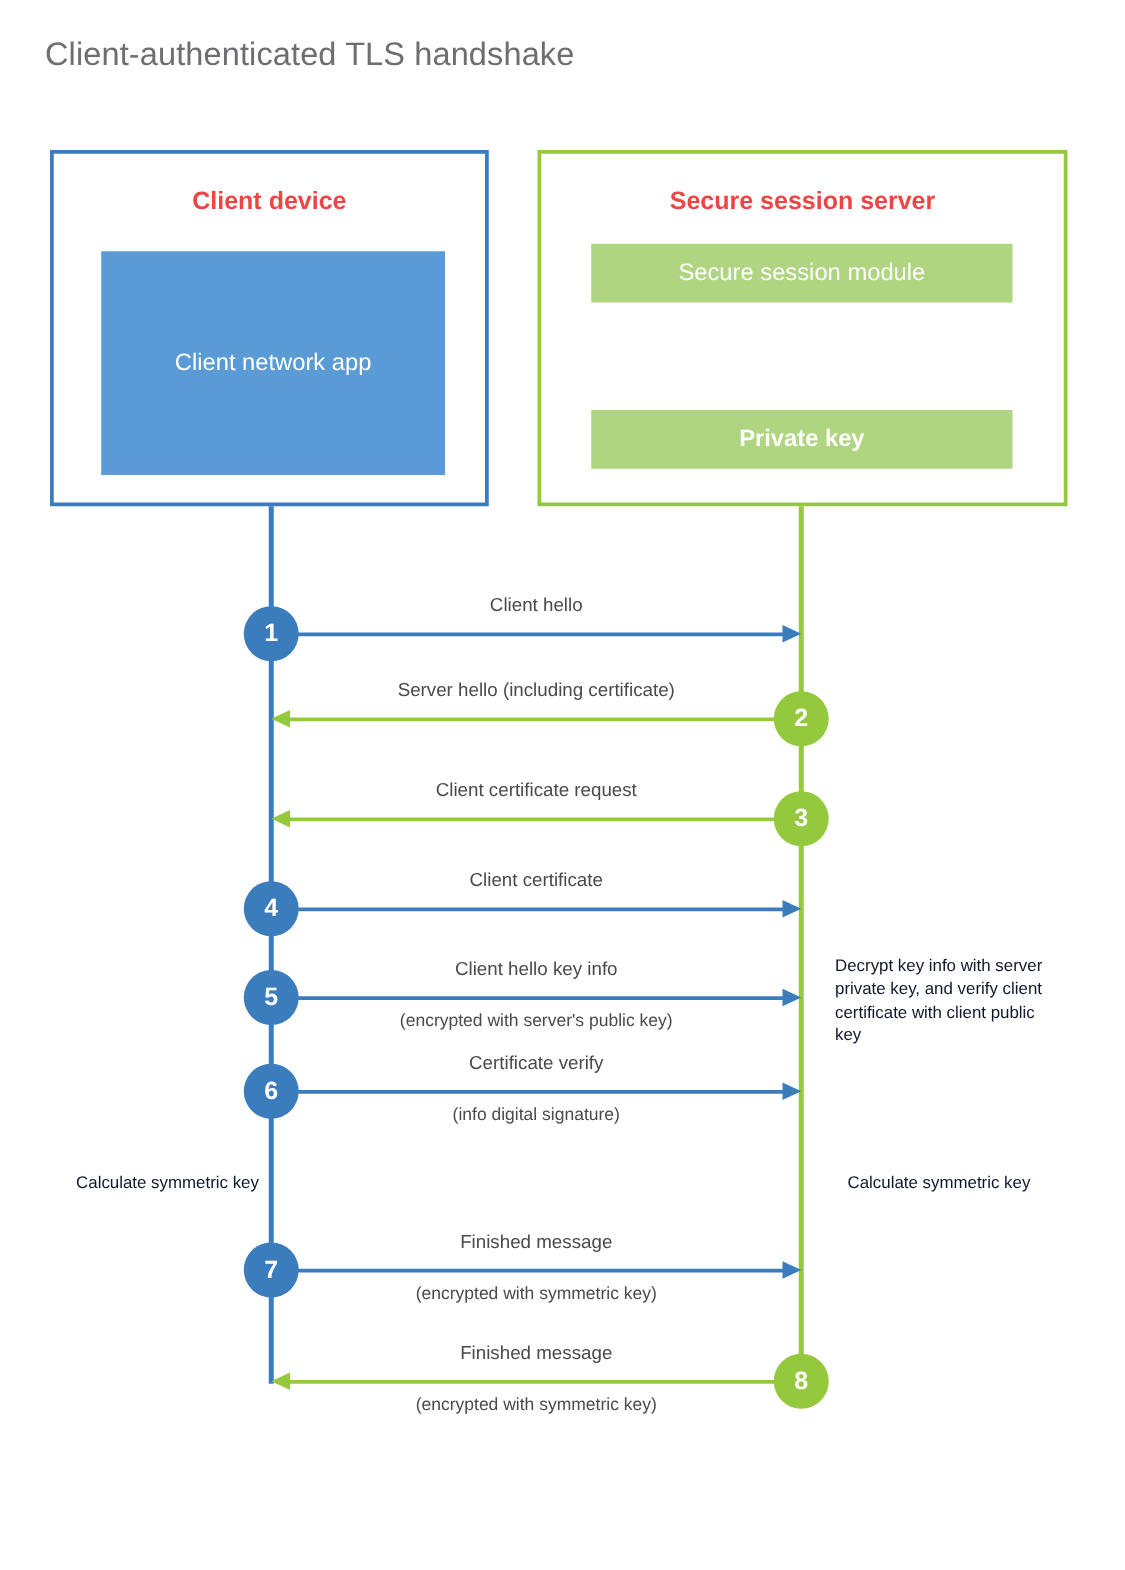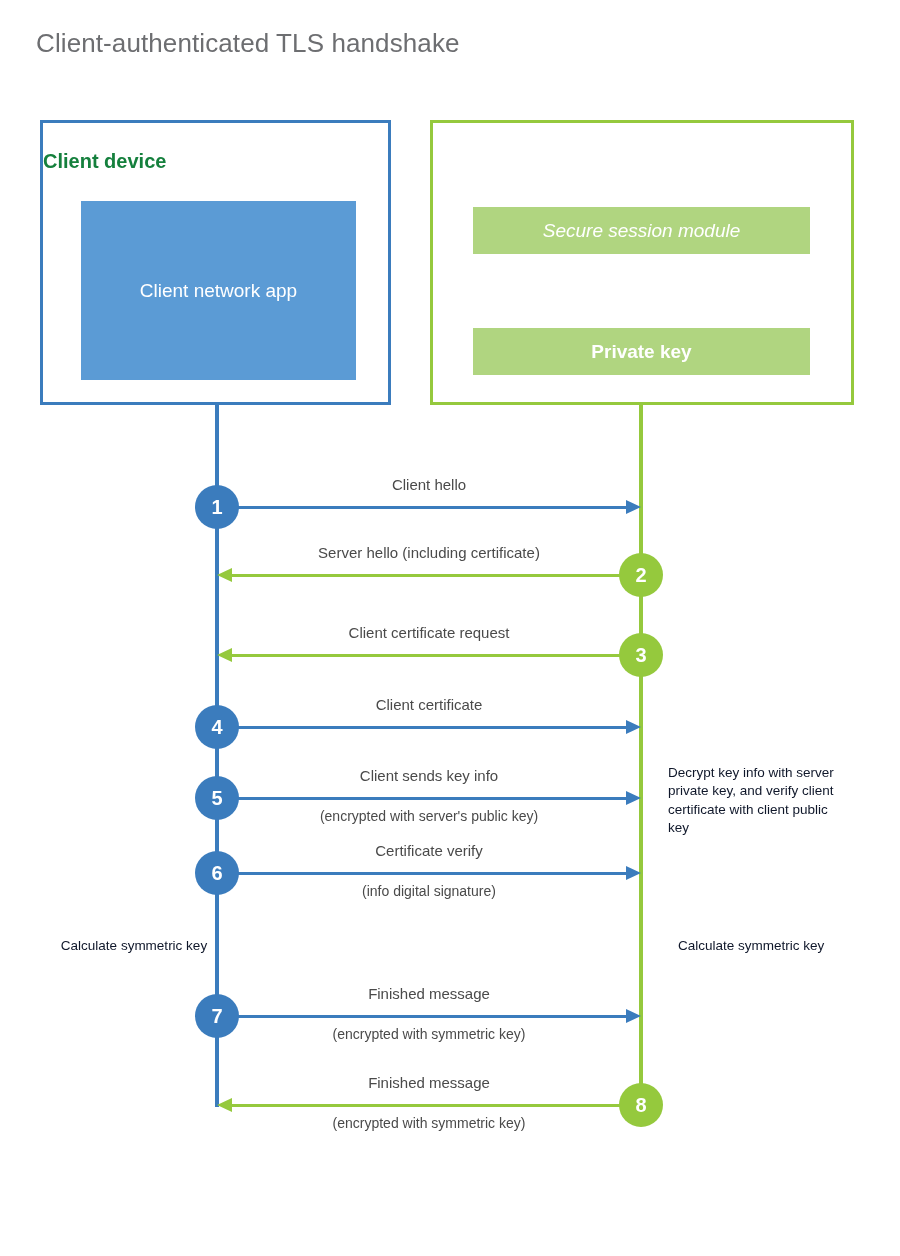--- a/index.html
+++ b/index.html
@@ -49,24 +49,24 @@
     top: 120px;
     width: 424px;
     height: 285px;
     border: 3px solid #95c93d;
   }
   .actor-title {
     position: absolute;
     left: 0;
     right: 0;
     top: 27px;
-    text-align: left;
+    text-align: center;
     font-size: 20px;
     font-weight: bold;
-    color: #15803d;
+    color: #ef4444;
   }
 
   
   #client-app {
     position: absolute;
     left: 38px;
     top: 78px;
     width: 275px;
     height: 179px;
     background: #5b9bd5;
@@ -86,21 +86,21 @@
     width: 337px;
     height: 47px;
     background: #b0d580;
     display: flex;
     align-items: center;
     justify-content: center;
     color: #ffffff;
     font-size: 19px;
     box-sizing: border-box;
   }
-  #server-bar-0 { top: 84px; font-style: italic; }
+  #server-bar-0 { top: 72px; }
   #server-bar-1 { top: 143px; }
   #server-bar-2 { top: 205px; font-weight: bold; }
 
   
   .lifeline {
     position: absolute;
     width: 4px;
   }
   #client-lifeline {
     left: 215px;
@@ -215,20 +215,21 @@
 <div id="page">
 
   <div id="diagram-title">Client-authenticated TLS handshake</div>
 
   <div id="client-box" class="actor-box">
     <div class="actor-title">Client device</div>
     <div id="client-app">Client network app</div>
   </div>
 
   <div id="server-box" class="actor-box">
+    <div class="actor-title">Secure session server</div>
     <div id="server-bar-0" class="server-bar">Secure session module</div>
     <div id="server-bar-2" class="server-bar">Private key</div>
   </div>
 
   <div id="client-lifeline" class="lifeline"></div>
   <div id="server-lifeline" class="lifeline"></div>
 
   <div id="messages-layer">
       <div class="msg" style="top: 507px;">
         <div class="msg-line blue" style="left: 217px; width: 411px;"></div>
@@ -250,21 +251,21 @@
       </div>
       <div class="msg" style="top: 727px;">
         <div class="msg-line blue" style="left: 217px; width: 411px;"></div>
         <div class="arrow-head right blue" style="left: 626px;"></div>
         <div class="msg-label">Client certificate</div>
         <div class="step-circle blue">4</div>
       </div>
       <div class="msg" style="top: 798px;">
         <div class="msg-line blue" style="left: 217px; width: 411px;"></div>
         <div class="arrow-head right blue" style="left: 626px;"></div>
-        <div class="msg-label">Client sends key info</div>
+        <div class="msg-label">Client hello key info</div>
         <div class="msg-sublabel">(encrypted with server's public key)</div>
         <div class="step-circle blue">5</div>
       </div>
       <div class="msg" style="top: 873px;">
         <div class="msg-line blue" style="left: 217px; width: 411px;"></div>
         <div class="arrow-head right blue" style="left: 626px;"></div>
         <div class="msg-label">Certificate verify</div>
         <div class="msg-sublabel">(info digital signature)</div>
         <div class="step-circle blue">6</div>
       </div>

